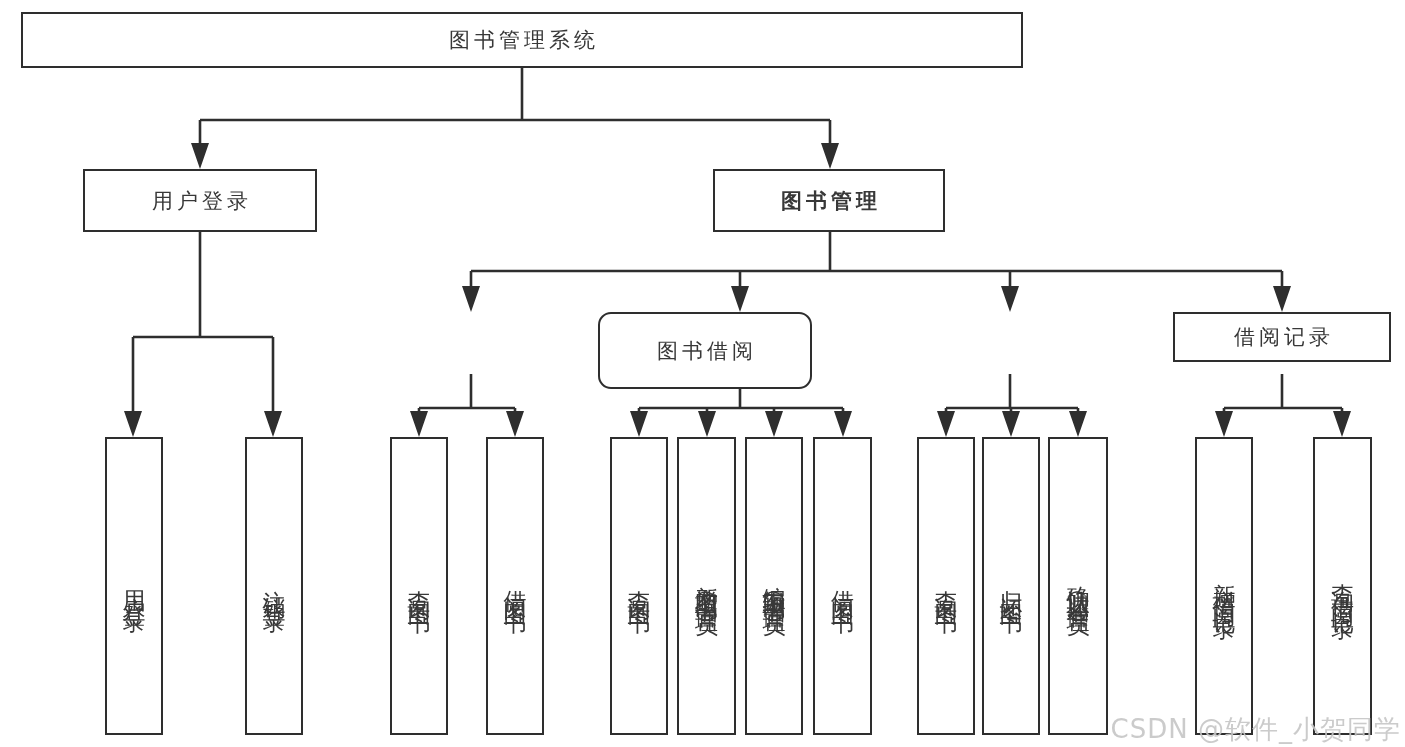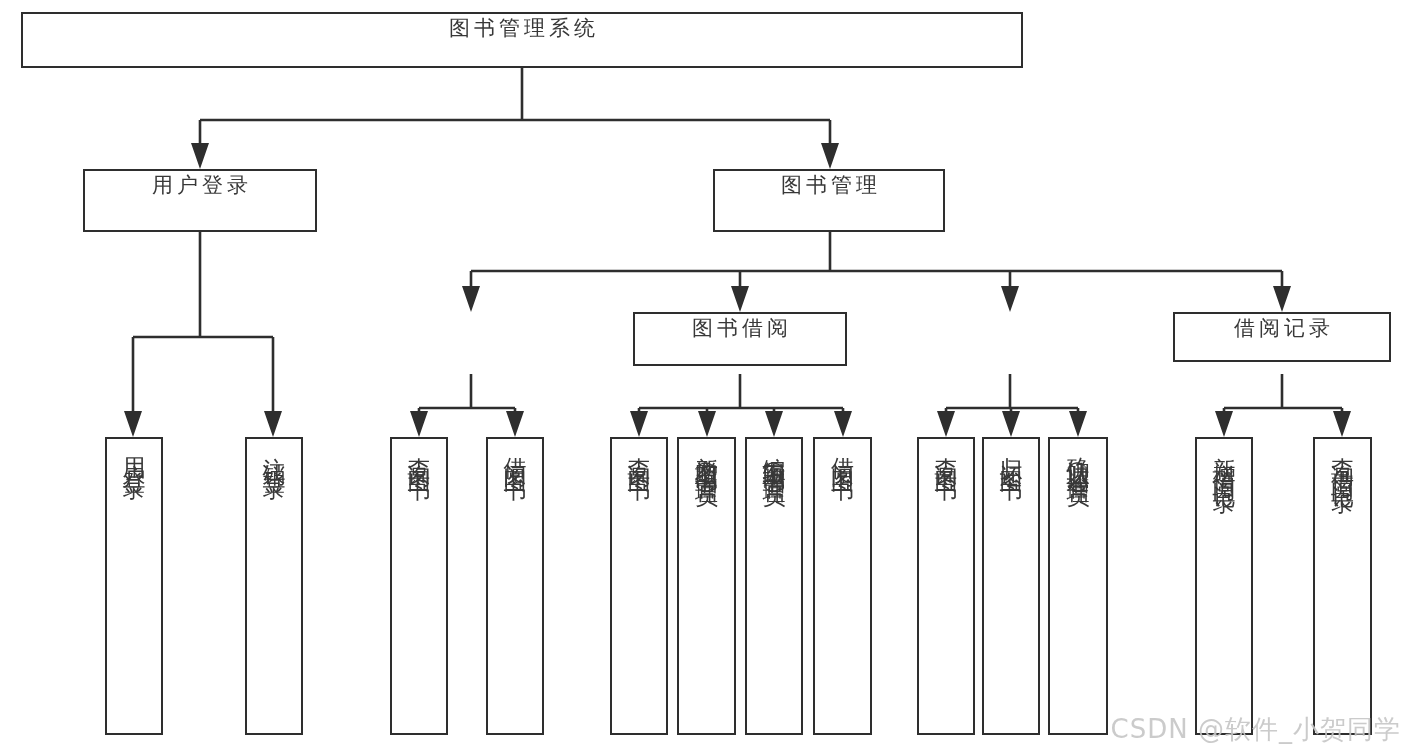--- a/index.html
+++ b/index.html
@@ -15,20 +15,21 @@
     position: absolute;
     left: 0; top: 0;
     width: 1405px; height: 747px;
   }
   .node {
     position: absolute;
     box-sizing: border-box;
     background: #ffffff;
     border: 2.7px solid #2e2e2e;
     display: flex;
+    align-items: center;
     justify-content: center;
   }
   .h-label {
     font-size: 21px;
     color: #383838;
     letter-spacing: 4px;
     text-indent: 4px;
     white-space: nowrap;
   }
   .v-label {
@@ -111,25 +112,25 @@
              M1333 411 L1351 411 L1342 437 Z"></path>
   </svg>
 
   <div class="node" style="left:21px; top:12px; width:1002px; height:56px;">
     <span class="h-label">图书管理系统</span>
   </div>
 
   <div class="node" style="left:83px; top:169px; width:234px; height:63px;">
     <span class="h-label">用户登录</span>
   </div>
-  <div class="node" style="left:713px; top:169px; width:232px; height:63px;">
+  <div class="node" style="left:713px; top:169px; width:232px; height:63px;font-weight:bold;">
     <span class="h-label">图书管理</span>
   </div>
 
-  <div class="node" style="left:633px; top:312px; width:214px; height:54px;">
+  <div class="node" style="left:598px; top:312px; width:214px; height:77px;border-radius:13px;">
     <span class="h-label">图书借阅</span>
   </div>
   <div class="node" style="left:1173px; top:312px; width:218px; height:50px;">
     <span class="h-label">借阅记录</span>
   </div>
 
   <div class="node" style="left:105px; top:437px; width:58px; height:298px;">
     <span class="v-label">用户登录</span>
   </div>
   <div class="node" style="left:245px; top:437px; width:58px; height:298px;">

